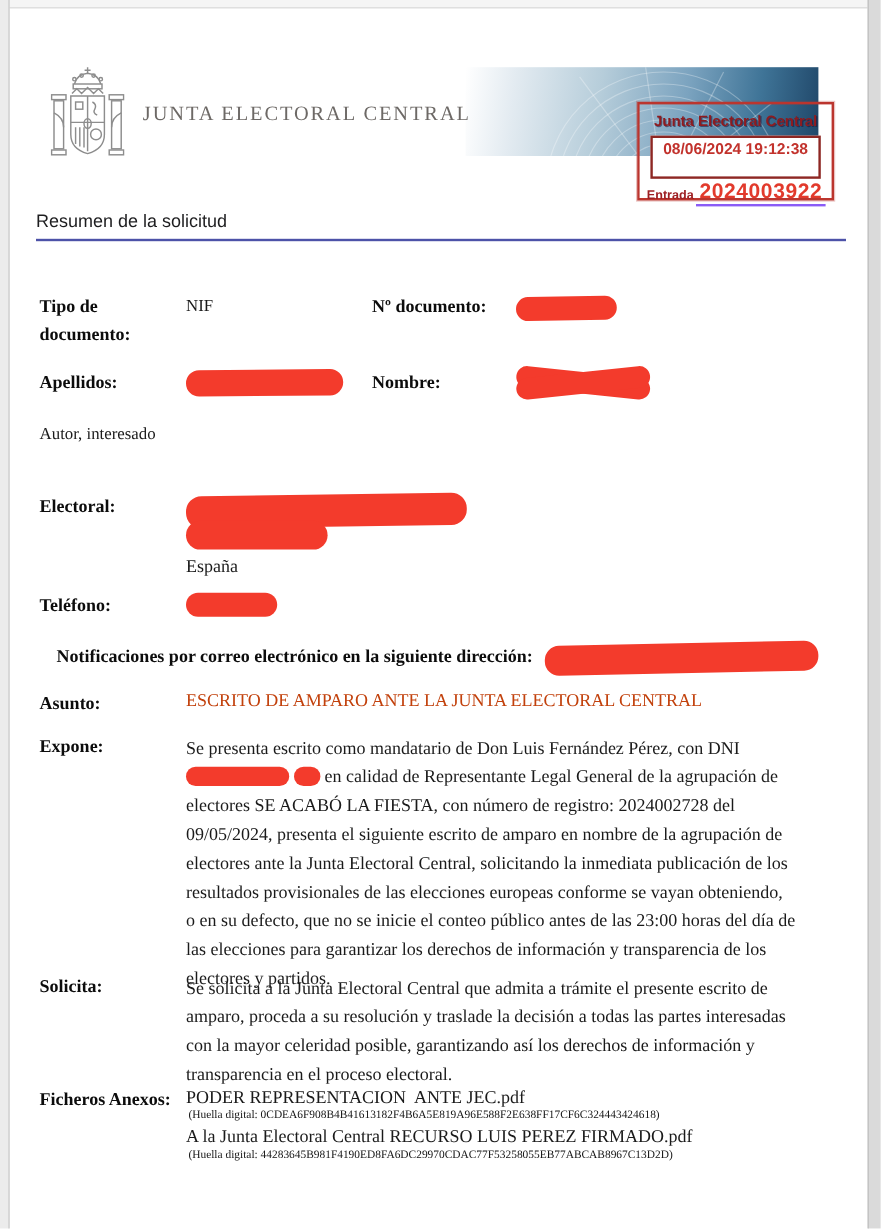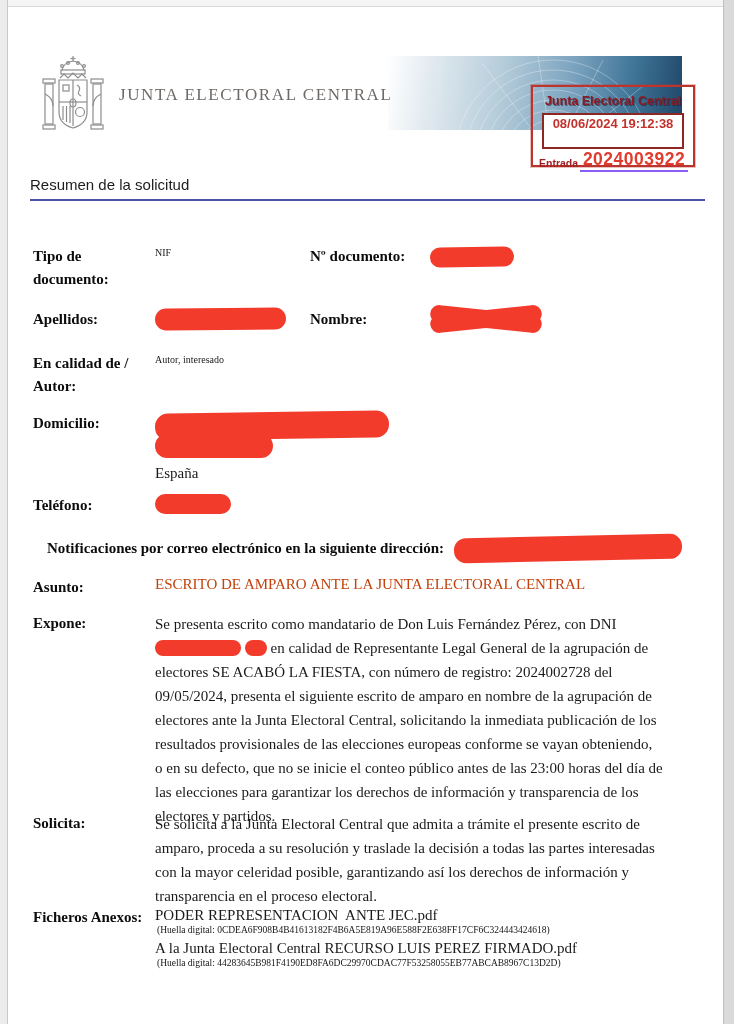--- a/index.html
+++ b/index.html
@@ -30,21 +30,21 @@
   .stamp-number { flex:1; text-align:center; font-family:"Liberation Sans", sans-serif; font-weight:bold; font-size:17.5px; color:#e23a2c; border-bottom:2px solid #8b5cf6; line-height:1; padding-bottom:1px; margin-left:2px; letter-spacing:.5px; }
 
   
   .section-title { position:absolute; left:30px; top:176px; font-family:"Liberation Sans", sans-serif; font-size:15px; color:#1d1d1f; }
   .divider { position:absolute; left:30px; top:199px; width:675px; height:2px; background:#4d52a8; }
 
   
   .row4 { position:absolute; left:33px; width:668px; display:grid; grid-template-columns:122px 155px 120px 1fr; align-items:start; }
   .row2 { position:absolute; left:33px; width:668px; display:grid; grid-template-columns:122px 1fr; align-items:start; }
   .lbl { font-weight:bold; font-size:15px; color:#0c0c0c; line-height:1.55; }
-  .val { font-size:10px; color:#1a1a1a; line-height:1.55; }
+  .val { font-size:14px; color:#1a1a1a; line-height:1.55; }
   .para { font-size:15px; color:#1a1a1a; line-height:24px; max-width:508px; margin:0; }
   .caps-val { font-size:15px; color:#c2410c; }
   .notif-row { position:absolute; left:47px; display:flex; align-items:center; }
 
   
   .blob { background:#f33b2c; border-radius:11px; }
   .blob-num-doc   { width:84px;  height:20px; margin-top:2px; transform:rotate(-1deg); }
   .blob-apellidos { width:131px; height:22px; transform:rotate(-0.5deg); }
   .blob-nombre { position:relative; width:112px; height:34px; margin-top:-6px; }
   .blob-nombre::before, .blob-nombre::after { content:""; position:absolute; left:0; top:8px; width:112px; height:18px; border-radius:9px; background:#f33b2c; }
@@ -150,28 +150,27 @@
   </div>
 
   <div class="row4" style="top:308px;">
     <div class="lbl">Apellidos:</div>
     <div class="blob blob-apellidos"></div>
     <div class="lbl">Nombre:</div>
     <div class="blob-nombre"></div>
   </div>
 
   <div class="row4" style="top:352px;">
-    <div class="lbl">En calidad de / Autor:</div>
     <div class="val">Autor, interesado</div>
     <div></div>
       <div></div>
   </div>
 
   <div class="row4" style="top:412px;">
-    <div class="lbl">Domicilio:</div>
+    <div class="lbl">Electoral:</div>
     <div style="grid-column:2 / span 3;">
       <div class="blob-domicilio"></div>
       <div class="country">España</div>
     </div>
   </div>
 
   <div class="row4" style="top:494px;">
     <div class="lbl">Teléfono:</div>
     <div class="blob blob-telefono"></div>
     <div></div>

